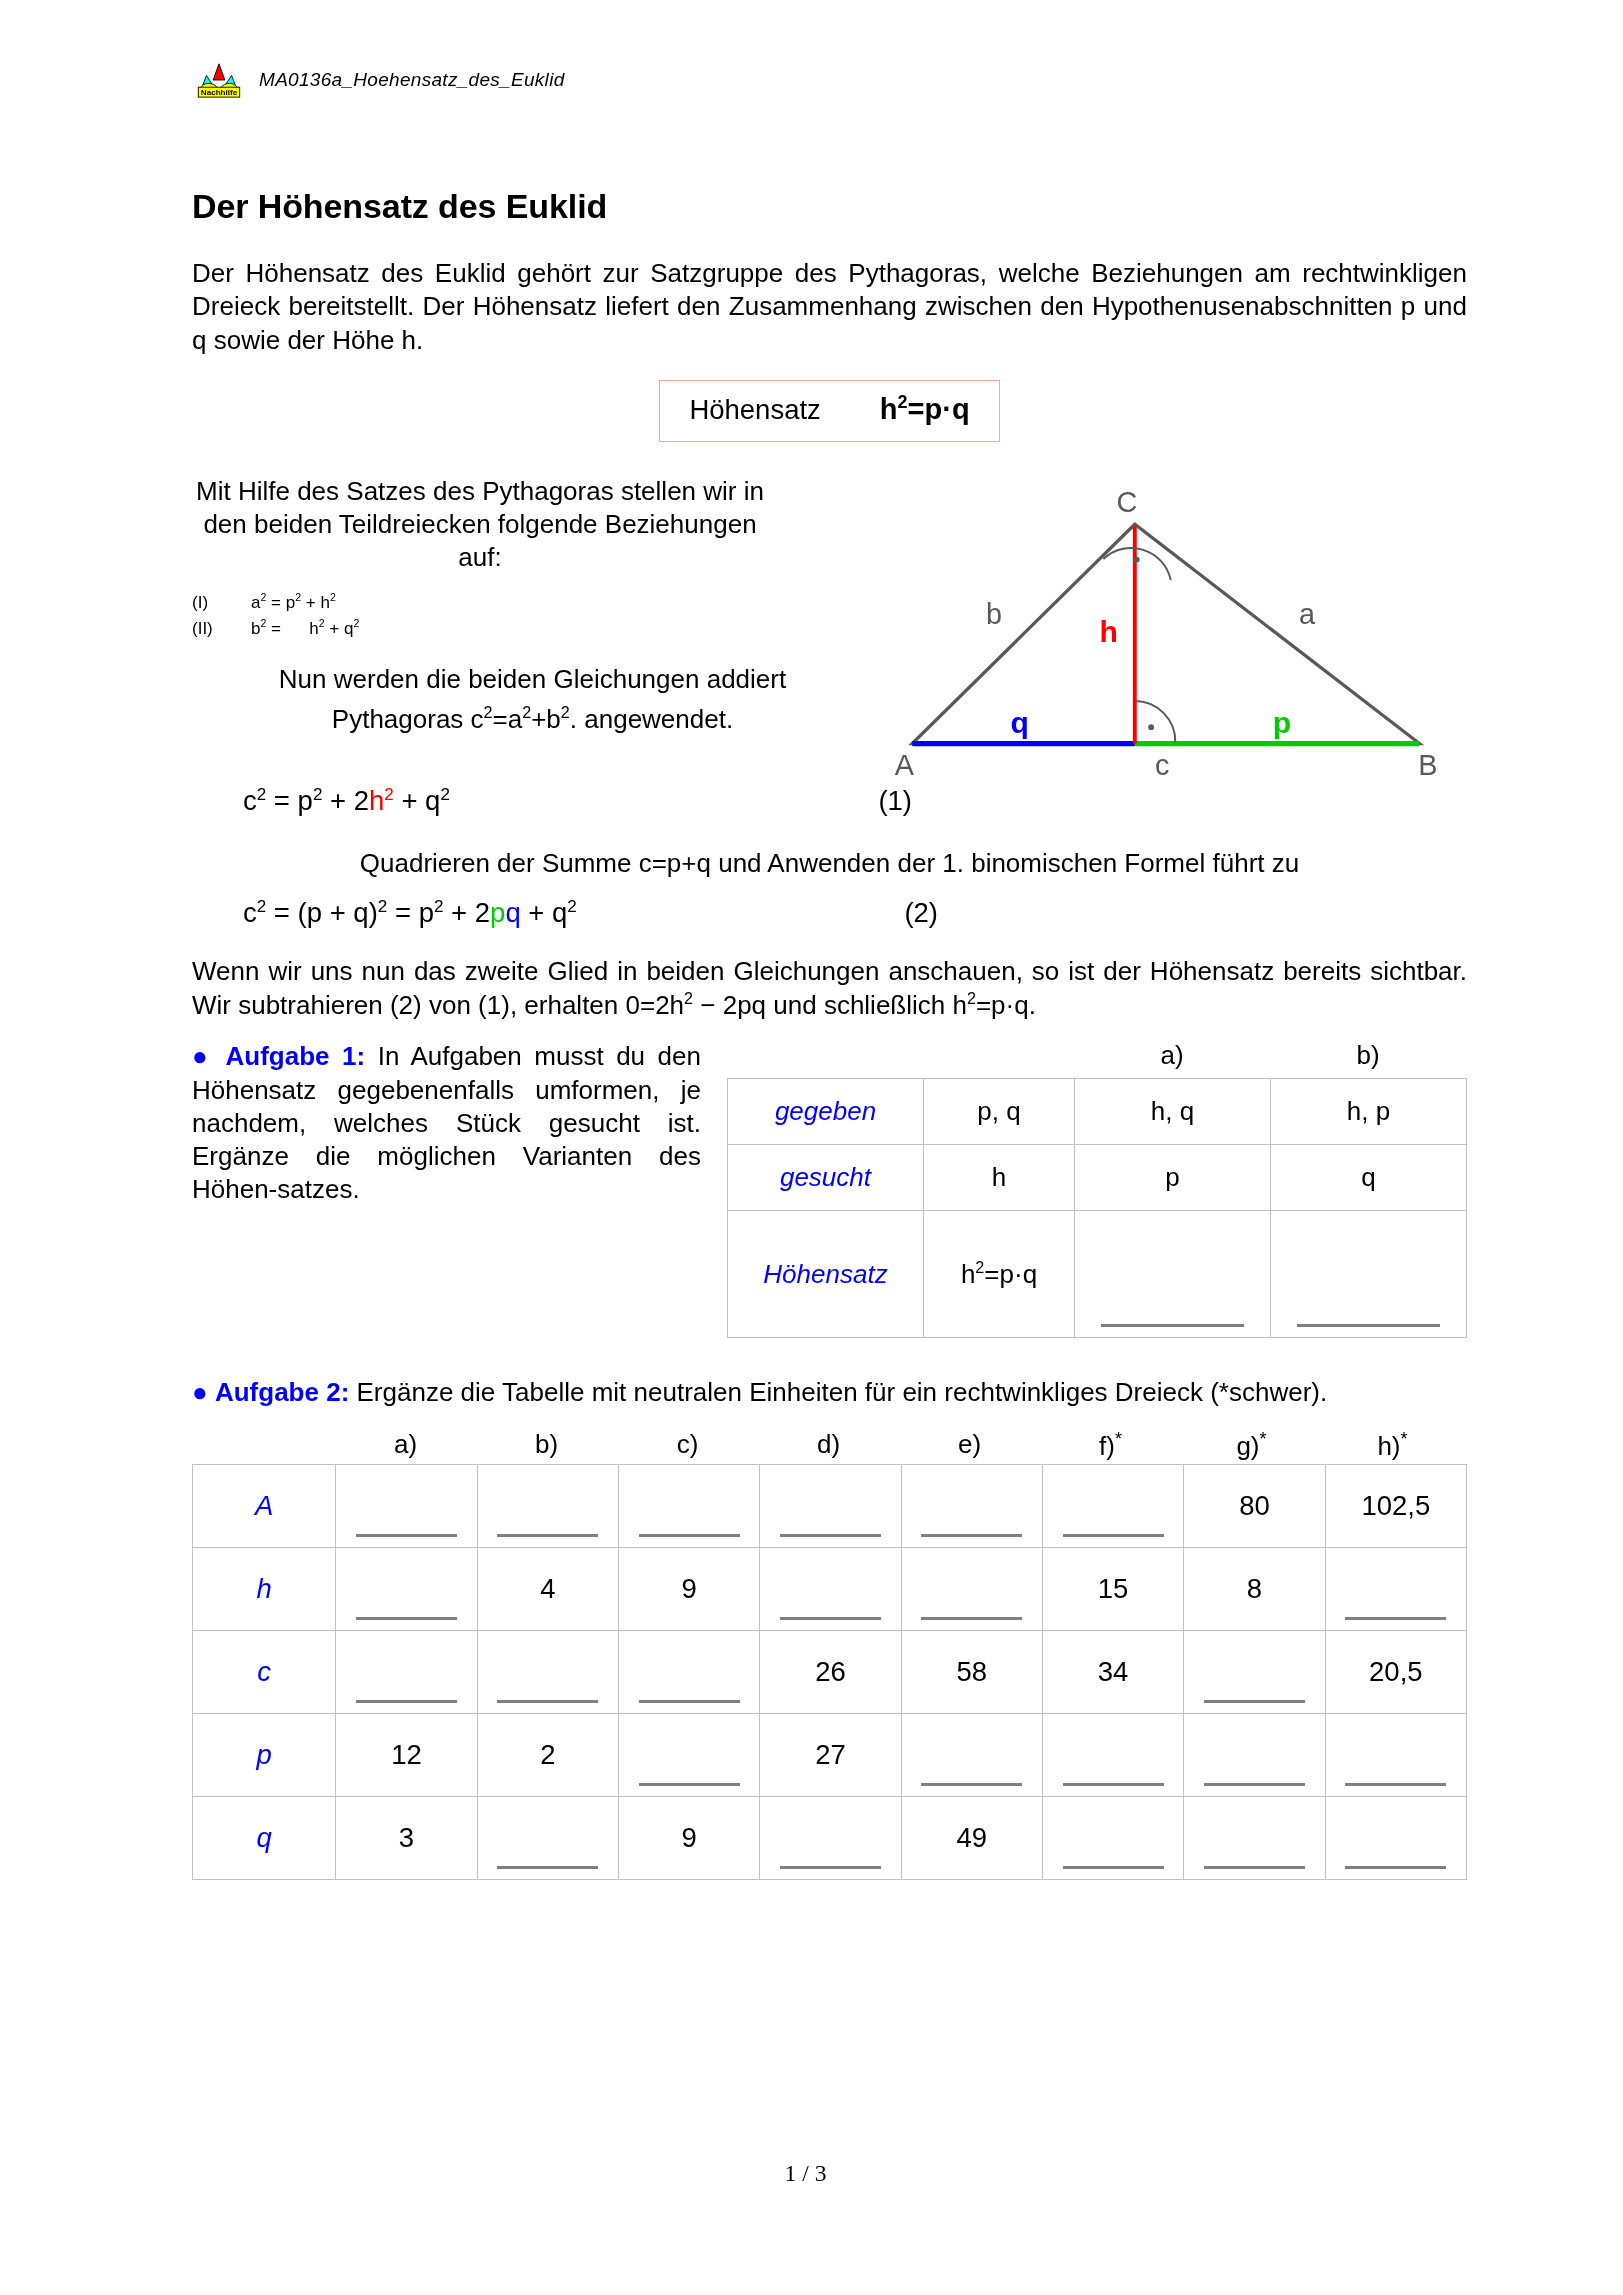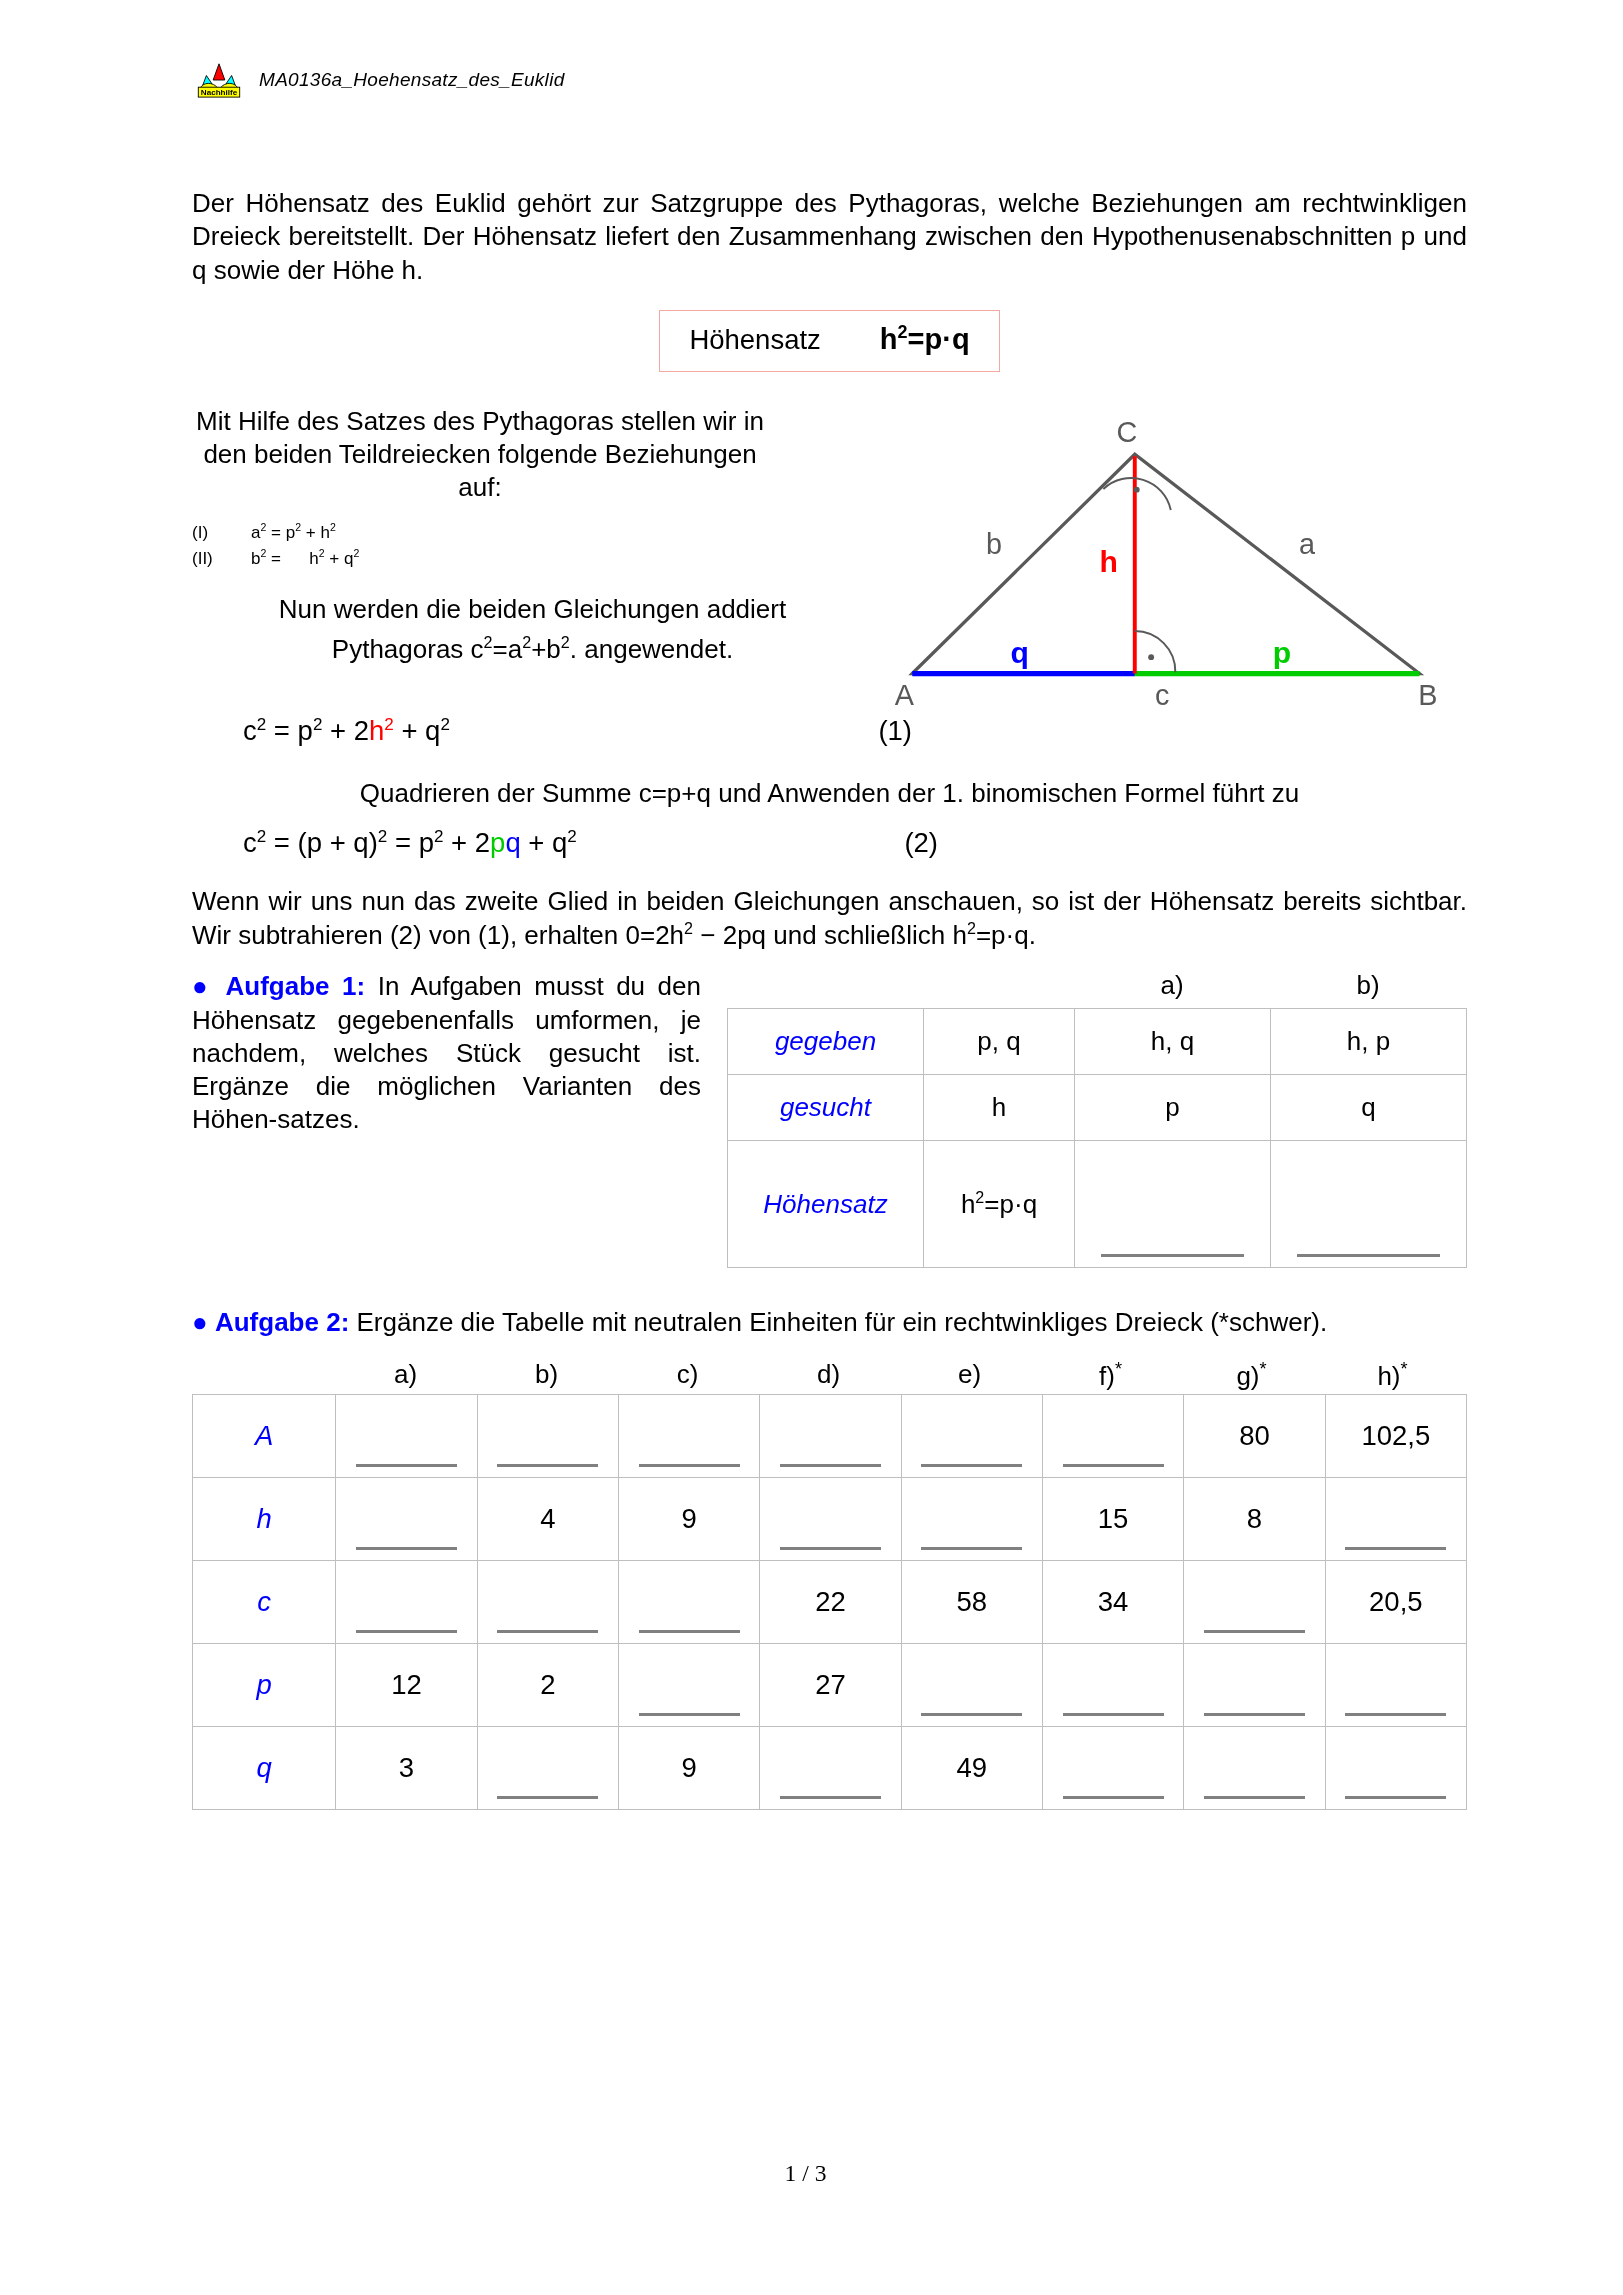--- a/index.html
+++ b/index.html
@@ -133,20 +133,21 @@
         <path d="M6 68 C6 44, 38 40, 50 62 C62 40, 94 44, 94 68 Z" fill="#ffff00" stroke="#000" stroke-width="2"></path>
         <rect x="4" y="56" width="92" height="22" fill="#ffff00" stroke="#000" stroke-width="2"></rect>
         <text x="50" y="73" font-family="Liberation Sans, sans-serif" font-size="18" font-weight="bold" fill="#000" text-anchor="middle">Nachhilfe</text>
       </svg>
     </span>
     <span class="header-title">MA0136a_Hoehensatz_des_Euklid</span>
   </div>
 
   <div class="content">
 
+    <h1 class="doc-title">Der Höhensatz des Euklid</h1>
 
     <p class="para">Der Höhensatz des Euklid gehört zur Satzgruppe des Pythagoras, welche Beziehungen am rechtwinkligen Dreieck bereitstellt. Der Höhensatz liefert den Zusammenhang zwischen den Hypothenusenabschnitten p und q sowie der Höhe h.</p>
 
     <div class="formula-box-wrap">
       <div class="formula-box">
         <span class="hs-label">Höhensatz</span>
         <span class="hs-eq">h<sup class="sq">2</sup>=p·q</span>
       </div>
     </div>
 
@@ -344,21 +345,21 @@
             <td>
               <span class="bl"></span>
             </td>
             <td>
               <span class="bl"></span>
             </td>
             <td>
               <span class="bl"></span>
             </td>
             <td>
-              <span class="cellval">22</span>
+              <span class="cellval">26</span>
             </td>
             <td>
               <span class="cellval">58</span>
             </td>
             <td>
               <span class="cellval">34</span>
             </td>
             <td>
               <span class="bl"></span>
             </td>

